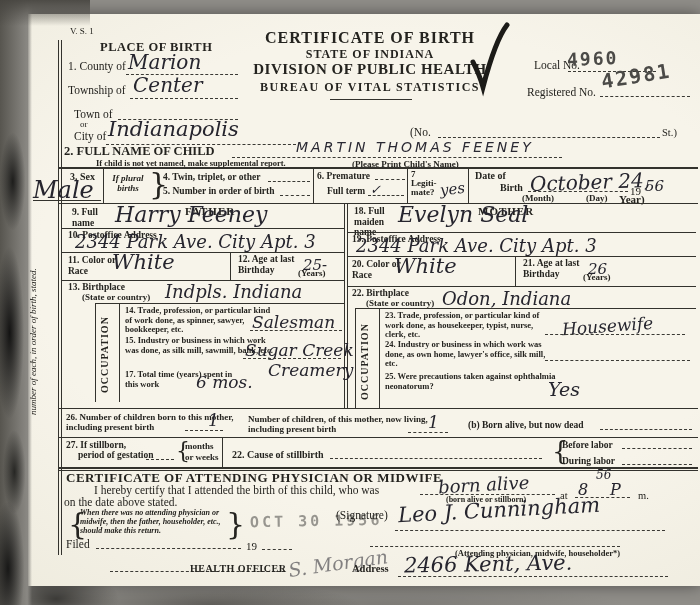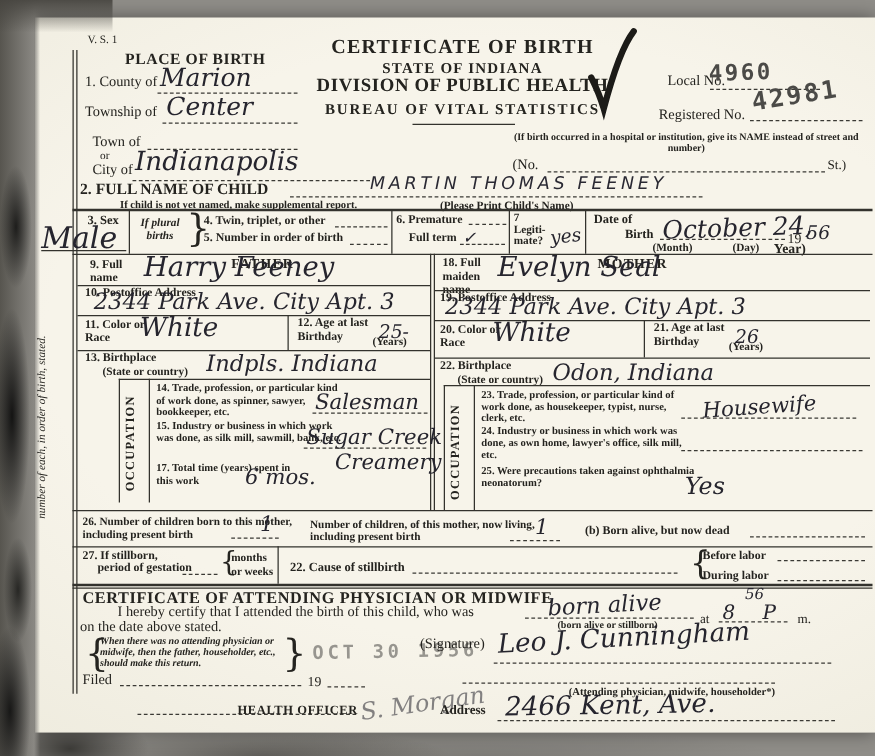--- a/index.html
+++ b/index.html
@@ -75,21 +75,20 @@
     <path d="M7 42 C 11 50, 15 60, 17 67 C 22 48, 31 18, 41 5" fill="none" stroke="#1c1b18" stroke-width="5" stroke-linecap="round"></path>
   </svg>
 
   <div class="abs lbl" style="left:534px;top:59px;font-size:11.5px">Local No.</div>
   <div class="abs stamp" style="left:567px;top:48px;font-size:18px;transform:rotate(-2deg)">4960</div>
   <div class="abs dash" style="left:568px;top:71px;width:88px"></div>
   <div class="abs lbl" style="left:527px;top:86px;font-size:11.5px">Registered No.</div>
   <div class="abs stamp" style="left:601px;top:64px;font-size:20px;transform:rotate(-9deg)">42981</div>
   <div class="abs dash" style="left:600px;top:96px;width:90px"></div>
 
-  <div class="abs lbl b ctr" style="left:408px;top:106px;width:282px;font-size:8px">(If birth occurred in a hospital or institution, give its NAME instead of street and number)</div>
   <div class="abs lbl" style="left:410px;top:126px;font-size:11.5px">(No.</div>
   <div class="abs dash" style="left:438px;top:137px;width:222px"></div>
   <div class="abs lbl" style="left:662px;top:127px;font-size:10.5px">St.)</div>
 
   <div class="abs lbl b" style="left:64px;top:144px;font-size:12.5px">2. FULL NAME OF CHILD</div>
   <div class="abs hwp" style="left:296px;top:139px;font-size:14px">MARTIN THOMAS FEENEY</div>
   <div class="abs dash" style="left:232px;top:157px;width:330px"></div>
   <div class="abs lbl b" style="left:96px;top:159px;font-size:8.5px">If child is not yet named, make supplemental report.</div>
   <div class="abs lbl b" style="left:352px;top:159px;font-size:9px">(Please Print Child's Name)</div>
   <div class="abs hline2" style="left:58px;top:167px;width:640px"></div>

